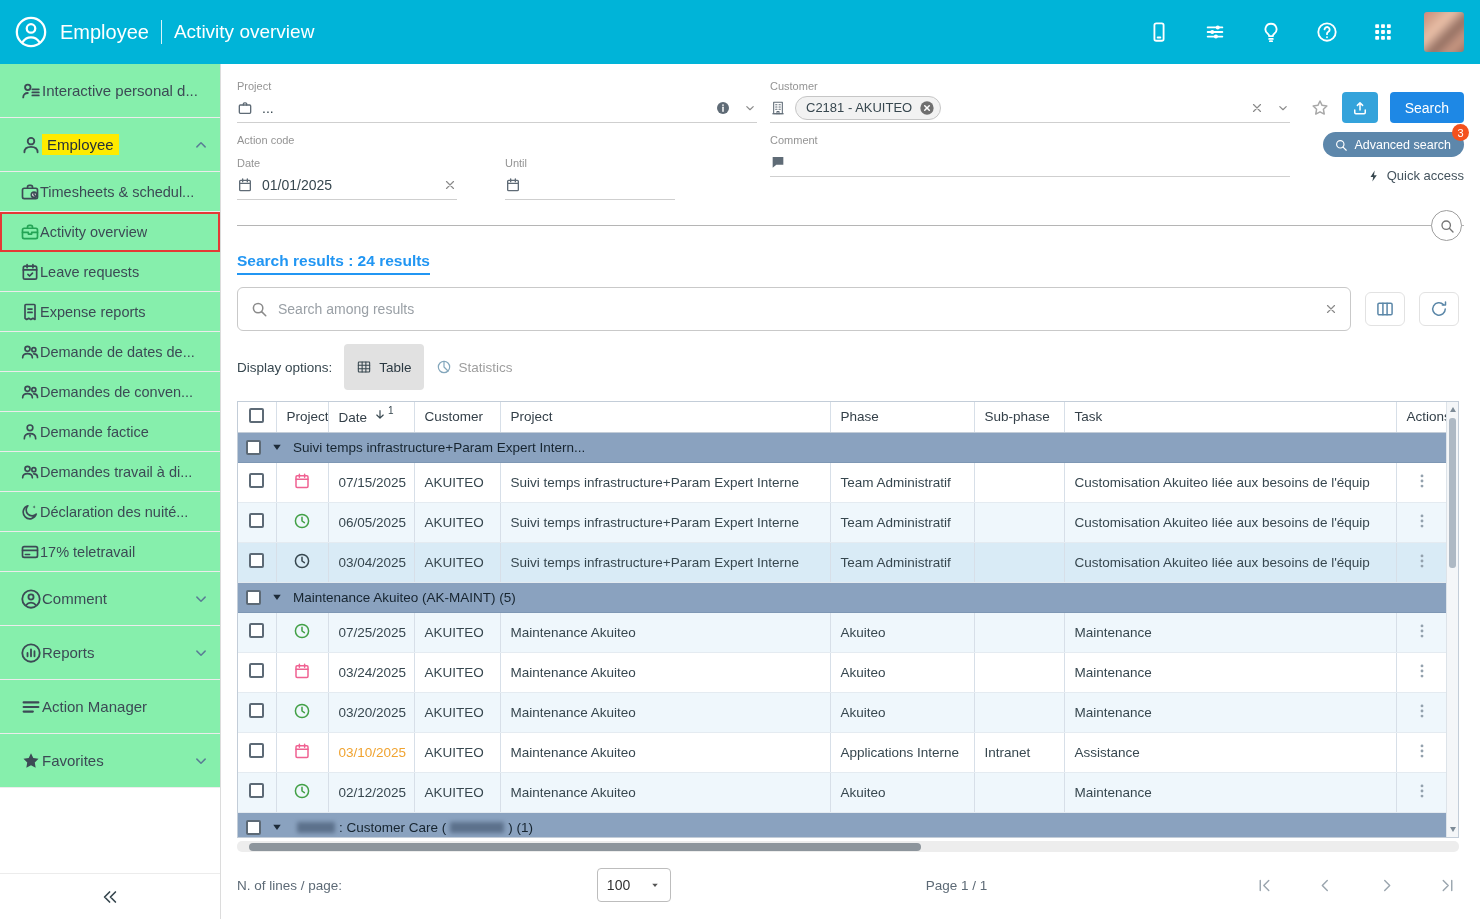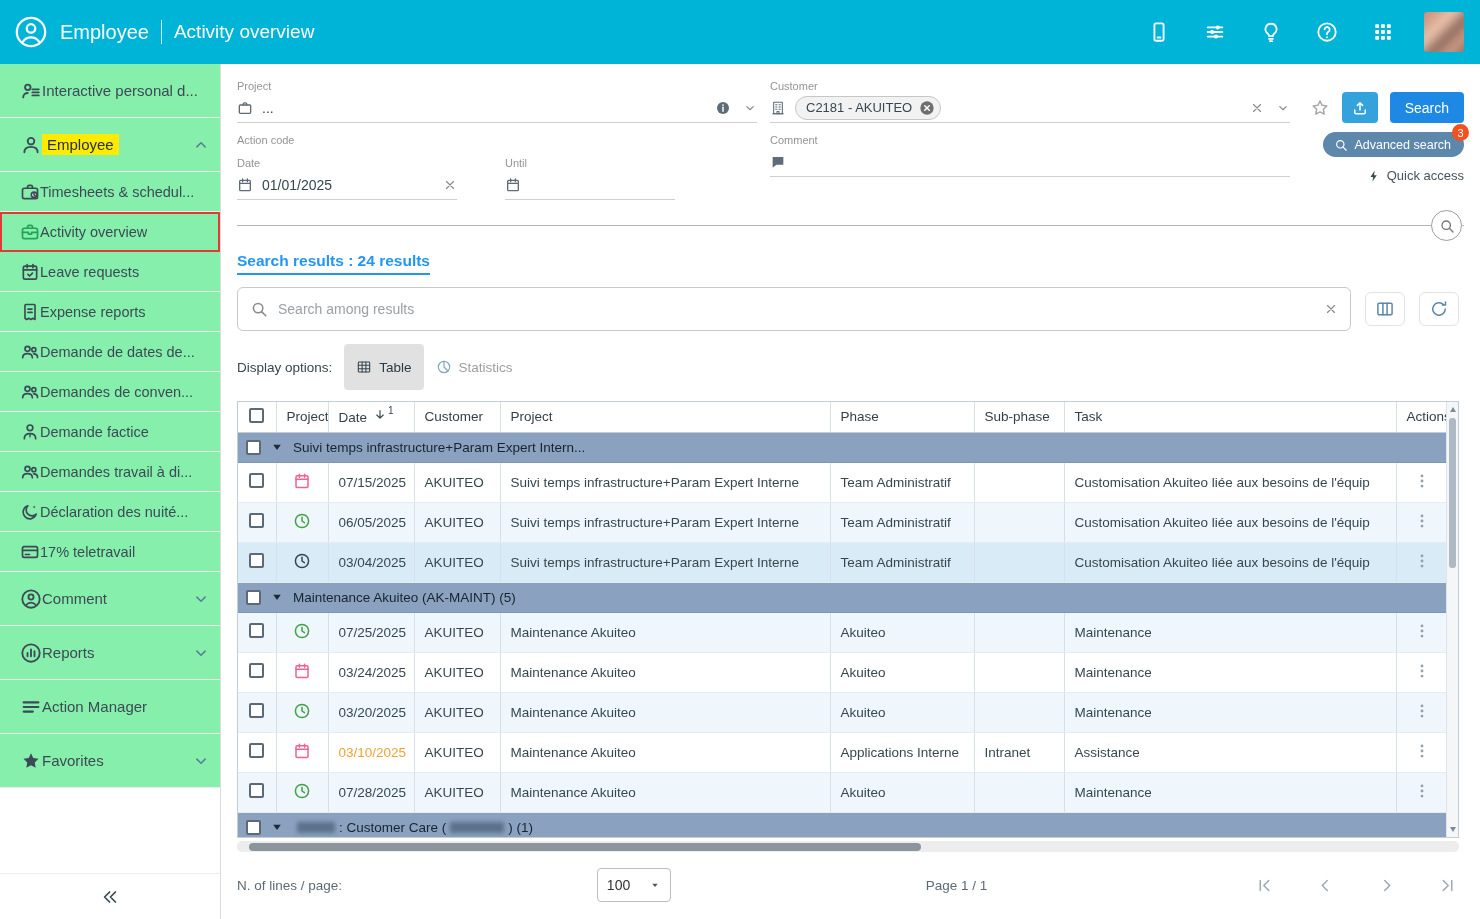--- a/index.html
+++ b/index.html
@@ -882,21 +882,21 @@
                 </button></td>
             </tr>
             <tr class="data-row alt">
               <td class="col-cb"><span class="checkbox"></span></td>
               <td class="col-ic"><span class="icon i18 ic-green">
                   <svg viewBox="0 0 24 24" fill="none" stroke="currentColor" stroke-width="2" stroke-linecap="round" stroke-linejoin="round">
                     <circle cx="12" cy="12" r="8.8"></circle>
                     <path d="M12 7v5l3.2 2.2"></path>
                   </svg>
                 </span></td>
-              <td class="col-date">07/28/2025</td>
+              <td class="col-date">02/12/2025</td>
               <td>AKUITEO</td>
               <td>Maintenance Akuiteo</td>
               <td>Akuiteo</td>
               <td></td>
               <td>Maintenance</td>
               <td class="col-act"><button class="kebab-btn">
                   <span class="icon i18">
                     <svg viewBox="0 0 24 24" fill="none" stroke="currentColor" stroke-width="2" stroke-linecap="round" stroke-linejoin="round">
                       <g fill="currentColor" stroke="none">
                         <circle cx="12" cy="5.2" r="1.9"></circle>

